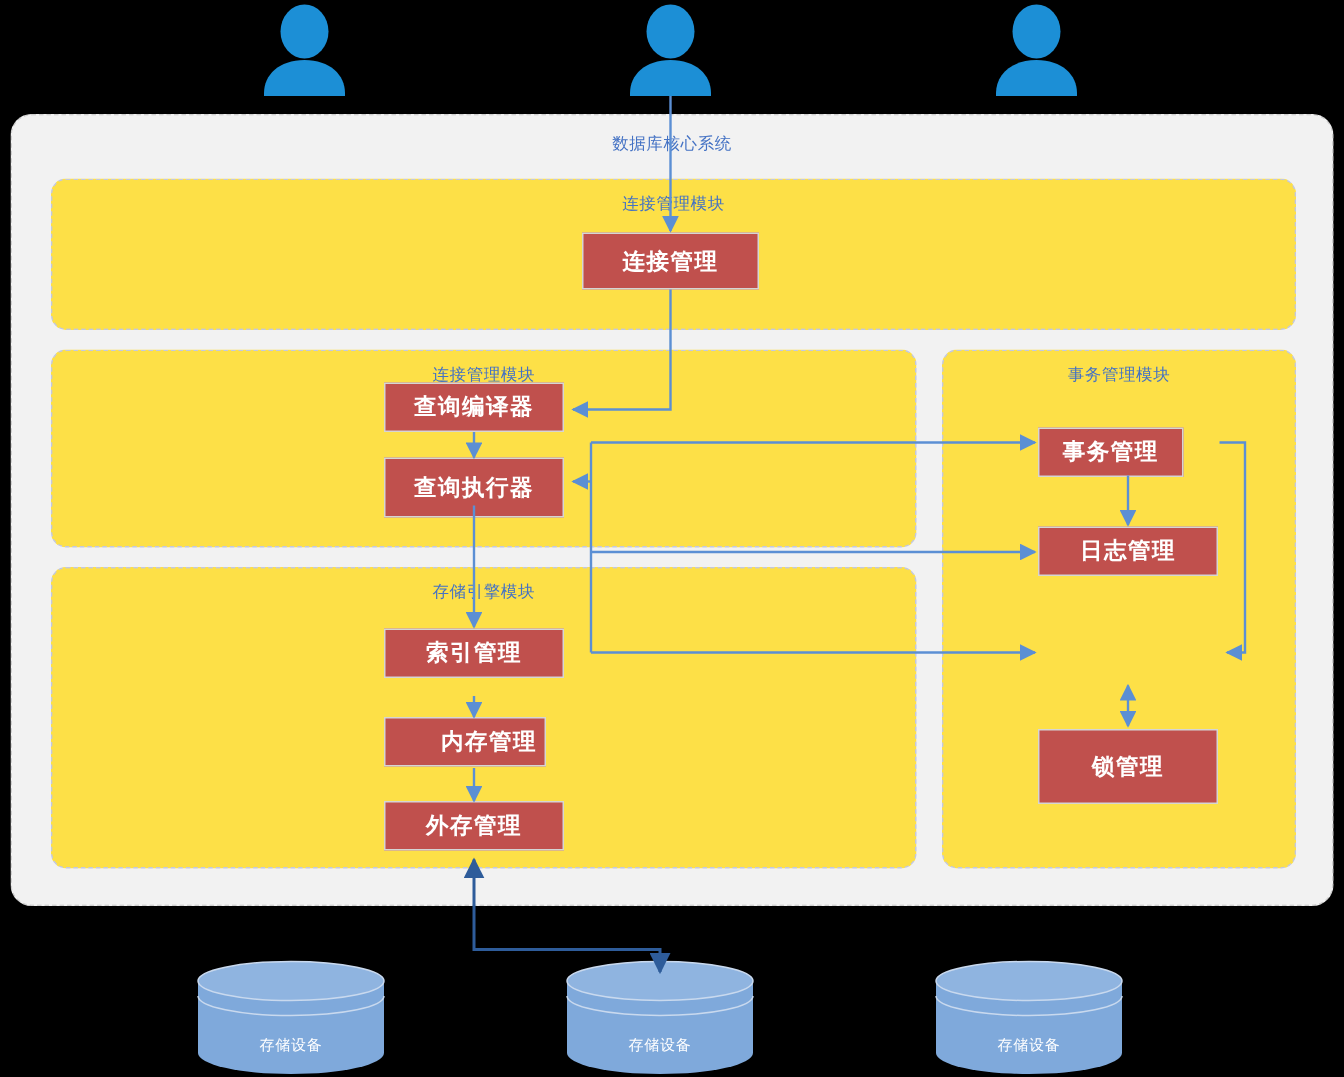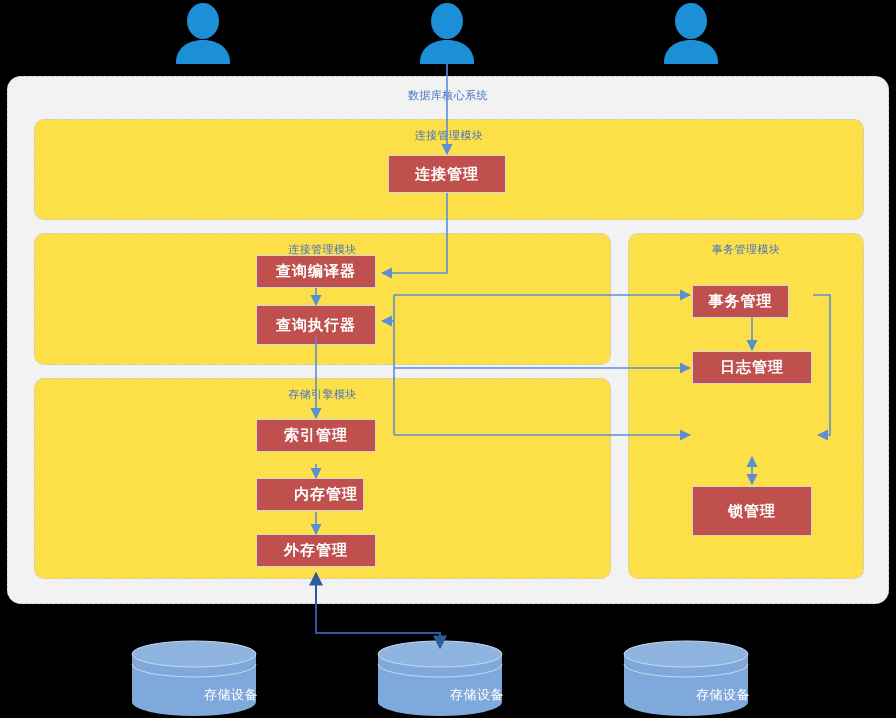--- a/index.html
+++ b/index.html
@@ -109,22 +109,22 @@
     width: 128px;
     height: 76px;
     z-index: 4;
   }
   .storage-device svg { display: block; }
   .storage-label {
     position: absolute;
     bottom: 12px;
     left: 0;
     width: 100%;
-    text-align: right;
-    font-size: 13px;
+    text-align: center;
+    font-size: 10px;
     color: #FFFFFF;
     letter-spacing: 0.5px;
   }
 </style>
 </head>
 <body>
 
 <div id="stage">
 
   <div class="actor" style="left:166px; top:2px;">

